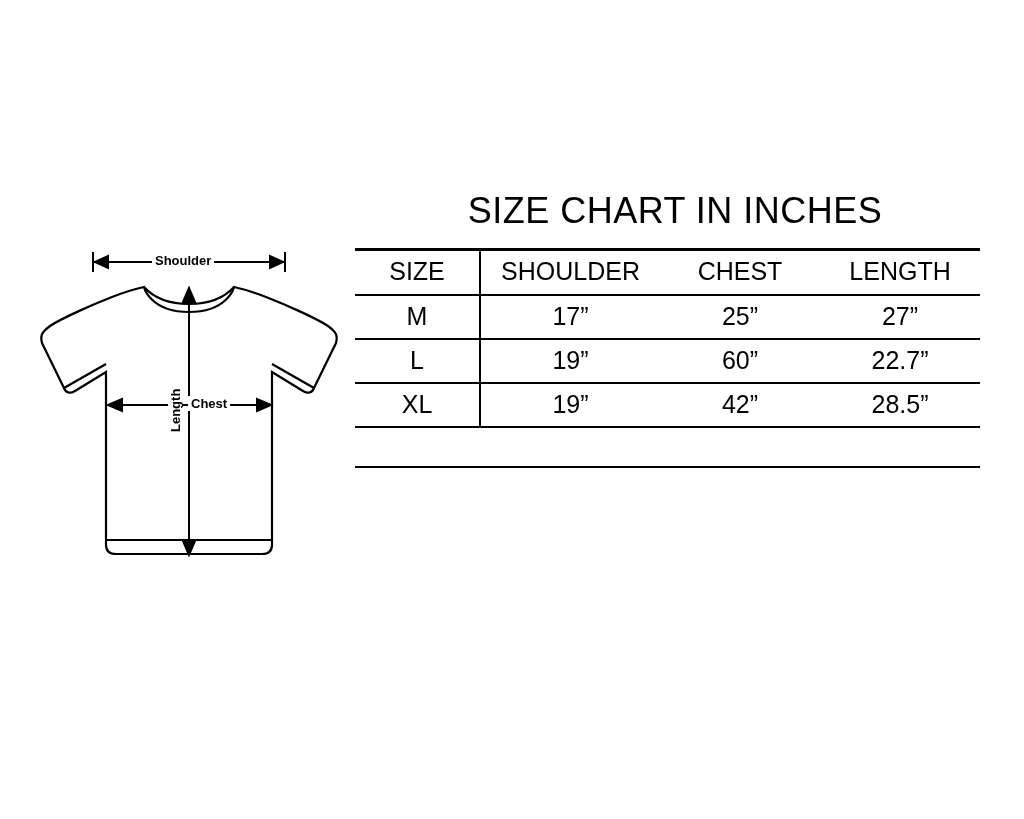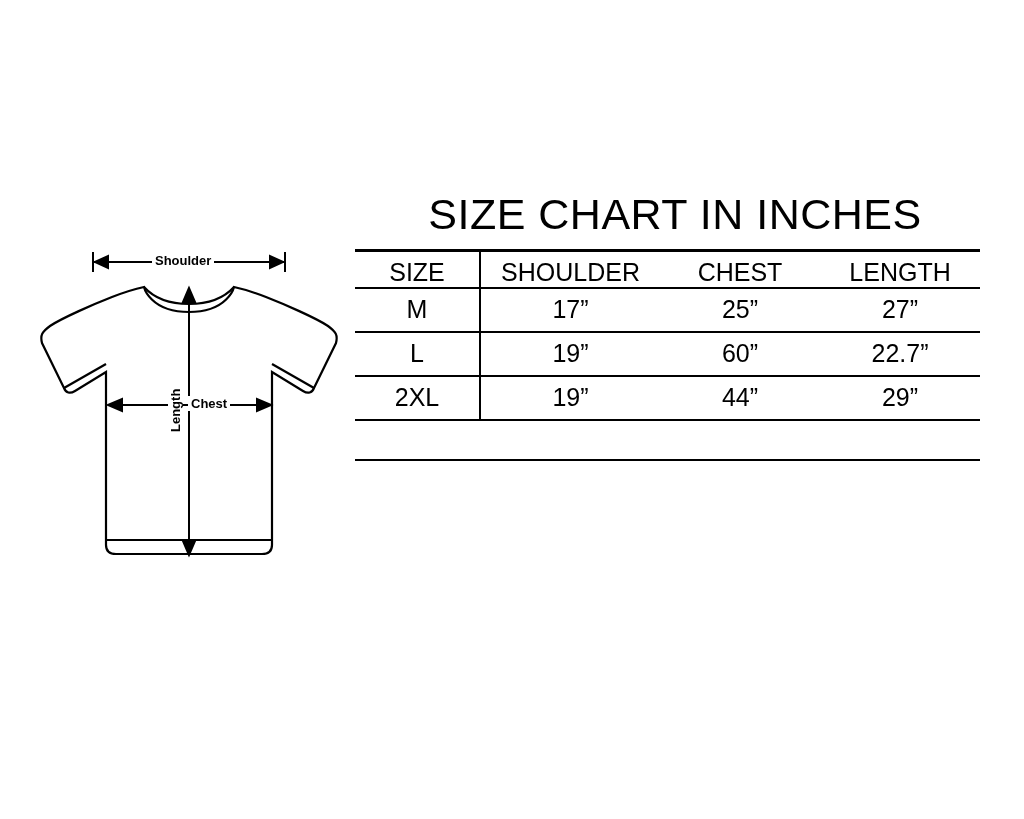--- a/index.html
+++ b/index.html
@@ -54,46 +54,46 @@
 
   
   #size-chart {
     position: absolute;
     left: 355px;
     top: 190px;
     width: 630px;
   }
   #chart-title {
     font-family: "Liberation Sans", sans-serif;
-    font-size: 43px;
+    font-size: 36px;
     font-weight: normal;
     letter-spacing: 0.5px;
     text-align: center;
-    margin: 0 0 10px 0;
+    margin: 0 0 16px 0;
     padding-left: 10px;
   }
   table.size-table {
     border-collapse: collapse;
     width: 625px;
     table-layout: fixed;
   }
   table.size-table th,
   table.size-table td {
     border-top: 2px solid #000;
     border-bottom: 2px solid #000;
     padding: 6px 0 7px 0;
     text-align: center;
     font-family: "Liberation Sans", sans-serif;
   }
   table.size-table thead th {
     font-size: 25px;
     font-weight: normal;
     border-top: 3px solid #000;
     border-bottom: 2px solid #000;
-    padding-bottom: 0;
+    padding-bottom: 8px;
   }
   table.size-table tbody td {
     font-size: 25px;
   }
   table.size-table tbody td.size-col {
     font-style: normal;
     border-right: 2px solid #000;
   }
   table.size-table tbody td.val {
   }
@@ -202,22 +202,22 @@
         <td class="val">25”</td>
         <td class="val">27”</td>
       </tr>
       <tr>
         <td class="size-col">L</td>
         <td class="val">19”</td>
         <td class="val">60”</td>
         <td class="val">22.7”</td>
       </tr>
       <tr>
-        <td class="size-col">2XL</td>
+        <td class="size-col">XL</td>
         <td class="val">19”</td>
-        <td class="val">44”</td>
-        <td class="val">29”</td>
+        <td class="val">42”</td>
+        <td class="val">28.5”</td>
       </tr>
     </tbody>
   </table>
 
   <div id="table-footer-rule"></div>
 </div>
 
 </body></html>

